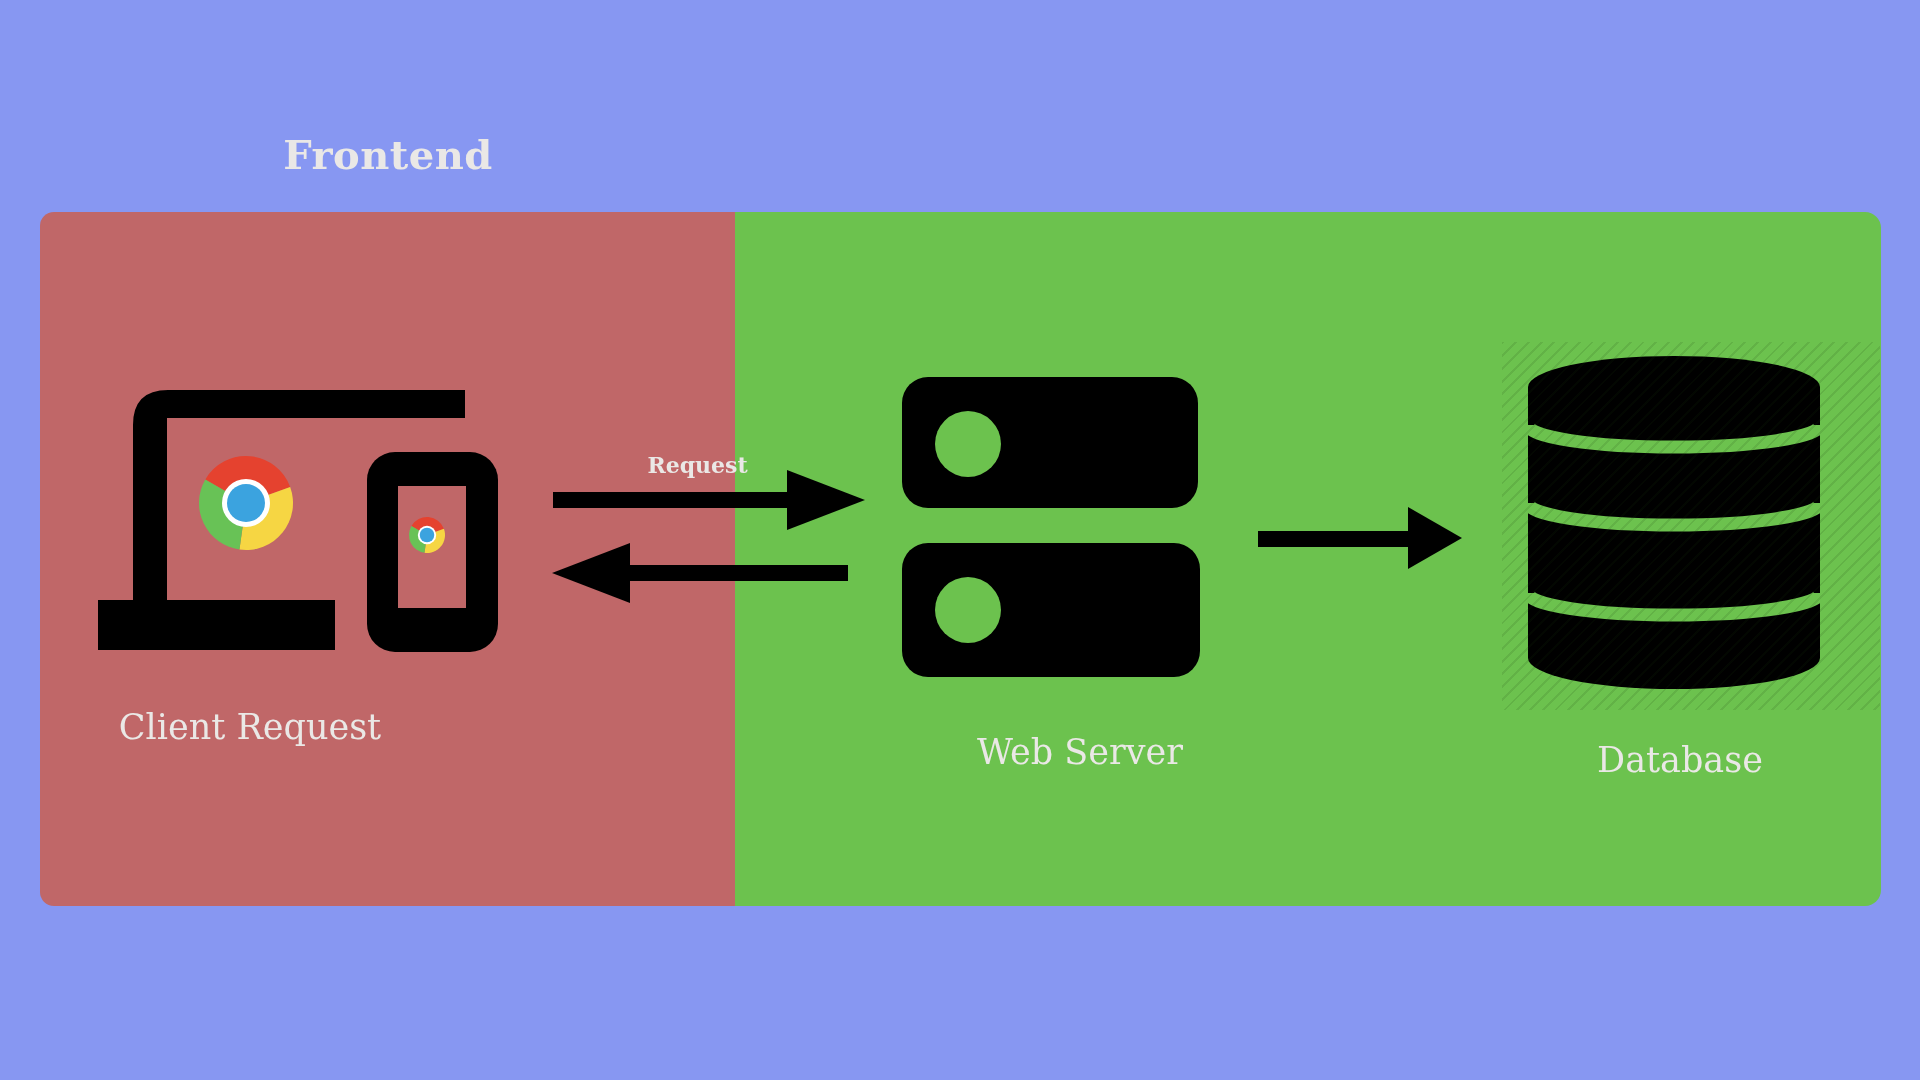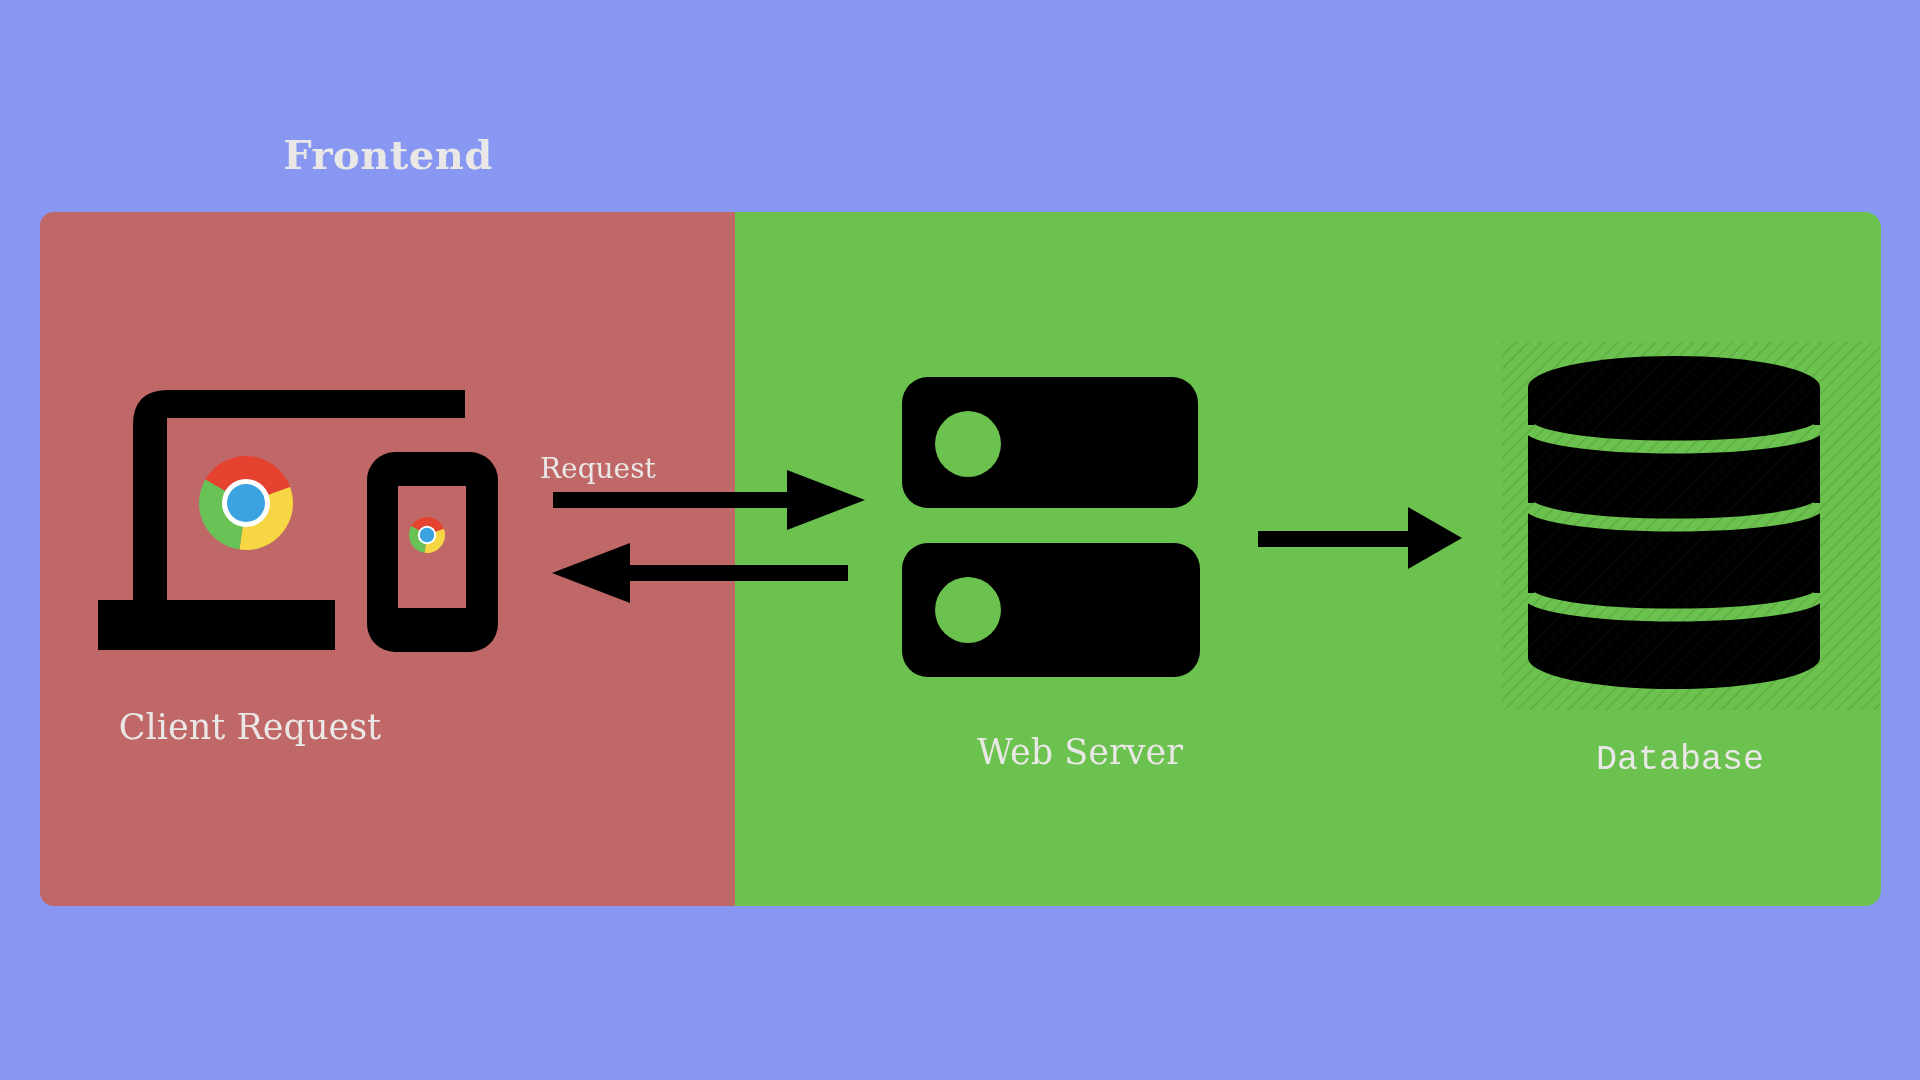--- a/index.html
+++ b/index.html
@@ -23,22 +23,22 @@
     letter-spacing:0.5px;
   }
   .panel{position:absolute;top:212px;height:694px;}
   .panel-red{left:40px;width:695px;background:var(--red);border-radius:14px 0 0 14px;}
   .panel-green{left:735px;width:1146px;background:var(--green);border-radius:0 16px 16px 0;}
   .node-label{
     position:absolute;width:300px;text-align:center;
     font-size:35px;font-weight:400;color:var(--text);line-height:1.2;
   }
   .flow-label{
-    position:absolute;width:315px;
-    font-size:28px;font-weight:400;color:var(--text);line-height:1.2;
+    position:absolute;width:315px;text-align:center;
+    font-size:22px;font-weight:700;color:var(--text);line-height:1.2;
   }
   .icon-svg{position:absolute;display:block;}
   .db-texture{
     position:absolute;left:1502px;top:342px;width:378px;height:368px;
     background:repeating-linear-gradient(135deg,
       rgba(25,60,12,0.12) 0px, rgba(25,60,12,0.12) 2px,
       transparent 2px, transparent 9px);
     pointer-events:none;
   }
 </style>
@@ -99,15 +99,15 @@
     <polygon points="152,2 206,33 152,64" fill="#000"></polygon>
   </svg>
 
   <svg class="icon-svg" style="left:1528px;top:355px;" width="292" height="335" viewBox="0 0 292 335">
     <path d="M0,32 A146,31 0 0 1 292,32 L292,303 A146,31 0 0 1 0,303 Z" fill="#000"></path>
     <path d="M0,70  A146,22 0 0 0 292,70" fill="none" stroke="#6CC24E" stroke-width="13"></path>
     <path d="M0,148 A146,22 0 0 0 292,148" fill="none" stroke="#6CC24E" stroke-width="13"></path>
     <path d="M0,238 A146,22 0 0 0 292,238" fill="none" stroke="#6CC24E" stroke-width="13"></path>
   </svg>
   <div class="db-texture"></div>
-  <div class="node-label" style="left:1530px;top:739px;font-family:Liberation Mono, monospace;">Database</div>
+  <div class="node-label" style="left:1530px;top:739px;">Database</div>
 
 </div>
 
 </body></html>

